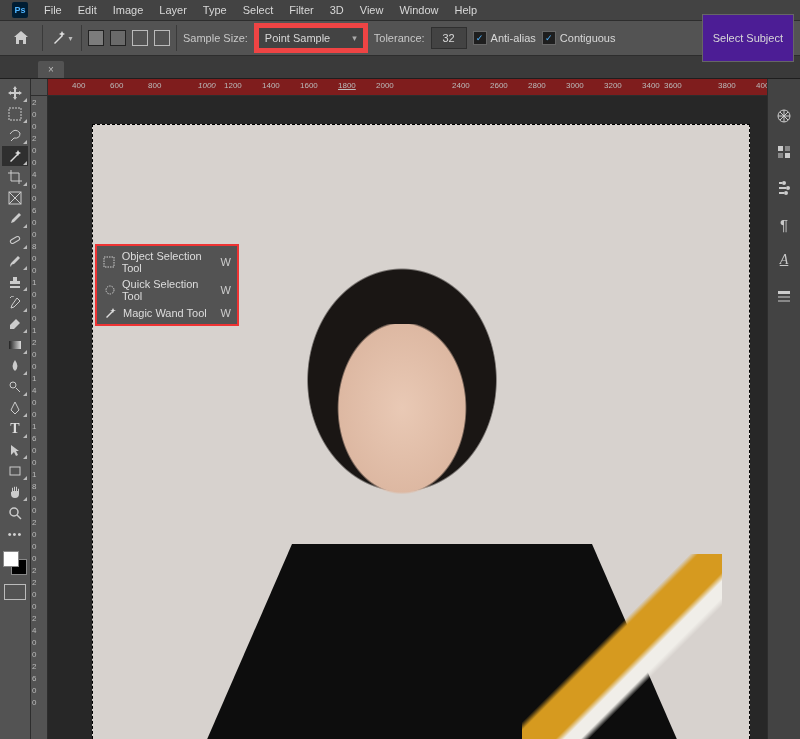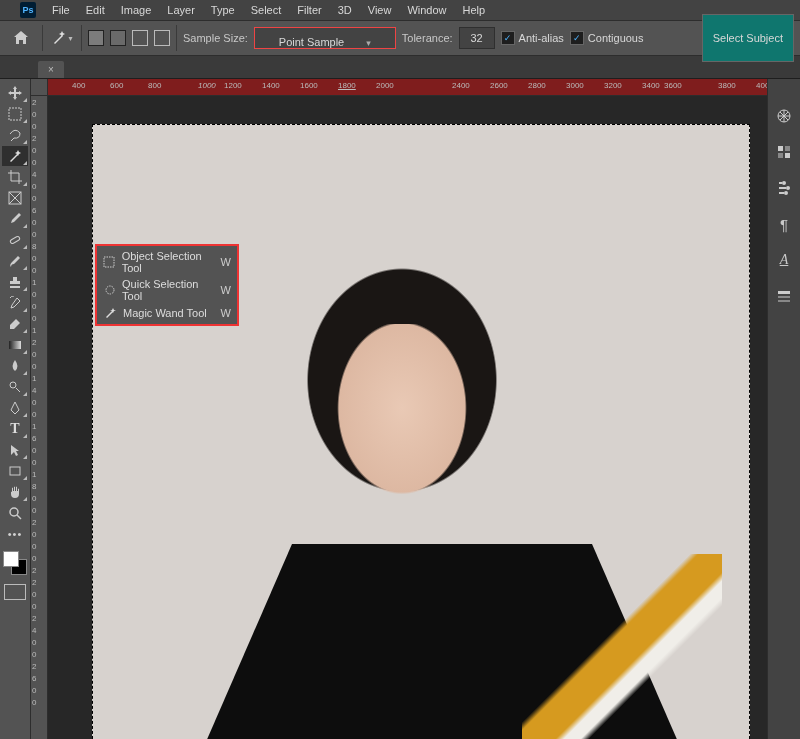--- a/index.html
+++ b/index.html
@@ -1,30 +1,30 @@
 <!DOCTYPE html>
 <html><head>
 <meta charset="utf-8">
 <style>
   html,body{margin:0;padding:0;width:800px;height:739px;background:#434343;font-family:"Segoe UI",Tahoma,sans-serif;font-size:11px;color:#d8d8d8;overflow:hidden;}
   
-  .menu-bar{display:flex;align-items:center;height:20px;background:#434343;border-bottom:1px solid #2d2d2d;padding:0 20px;}
+  .menu-bar{display:flex;align-items:center;height:20px;background:#434343;border-bottom:1px solid #2d2d2d;padding:0 12px;}
   .ps-logo{width:16px;height:16px;background:#001d33;border-radius:2px;display:flex;align-items:center;justify-content:center;color:#4fb4ff;font-weight:bold;font-size:9px;margin-right:8px;}
   .menu-bar .mi{padding:2px 8px;cursor:default;}
   
   .options-bar{display:flex;align-items:center;height:34px;background:#535353;border-bottom:1px solid #2d2d2d;padding:0 6px;gap:6px;}
   .home-btn{width:28px;height:24px;display:flex;align-items:center;justify-content:center;border:1px solid transparent;}
   .v-sep{width:1px;height:26px;background:#3a3a3a;}
   .ob-label{color:#c8c8c8;font-size:11px;}
-  .ob-dropdown{display:flex;align-items:flex-end;background:#434343;border:1px solid #ef4444;height:20px;padding:0 24px;min-width:92px;justify-content:space-between;}
+  .ob-dropdown{display:flex;align-items:center;background:#434343;border:5px solid #ef4444;height:20px;padding:0 6px;min-width:92px;justify-content:space-between;}
   .ob-dropdown .chev{font-size:9px;color:#aaa;}
   .ob-input{background:#434343;border:1px solid #2f2f2f;height:20px;width:34px;text-align:center;line-height:20px;}
   .ob-check{display:flex;align-items:center;gap:4px;}
   .ob-check .box{width:12px;height:12px;background:#1e1e1e;border:1px solid #666;display:flex;align-items:center;justify-content:center;color:#4fb4ff;font-size:9px;}
-  .ob-btn{background:#0f766e;border:1px solid #666;padding:17px 10px;margin-left:auto;}
+  .ob-btn{background:#4c1d95;border:1px solid #666;padding:17px 10px;margin-left:auto;}
   .sq{width:14px;height:14px;background:#7c7c7c;border:1px solid #222;}
   .sq.outline{background:transparent;border:1px solid #bbb;}
   
   .doc-tabs{height:22px;background:#3a3a3a;display:flex;align-items:flex-end;padding-left:38px;border-bottom:1px solid #1e1e1e;}
   .doc-tab{background:#535353;padding:3px 10px;font-size:11px;color:#ddd;border-top-left-radius:2px;border-top-right-radius:2px;display:flex;align-items:center;gap:6px;}
   .doc-tab .x{font-size:10px;color:#bbb;}
   
   .workspace{display:flex;height:calc(739px - 20px - 34px - 22px);}
   .toolbar{width:30px;background:#535353;border-right:1px solid #2d2d2d;display:flex;flex-direction:column;align-items:center;padding-top:4px;gap:1px;}
   .tool{width:26px;height:20px;display:flex;align-items:center;justify-content:center;color:#d0d0d0;position:relative;}

